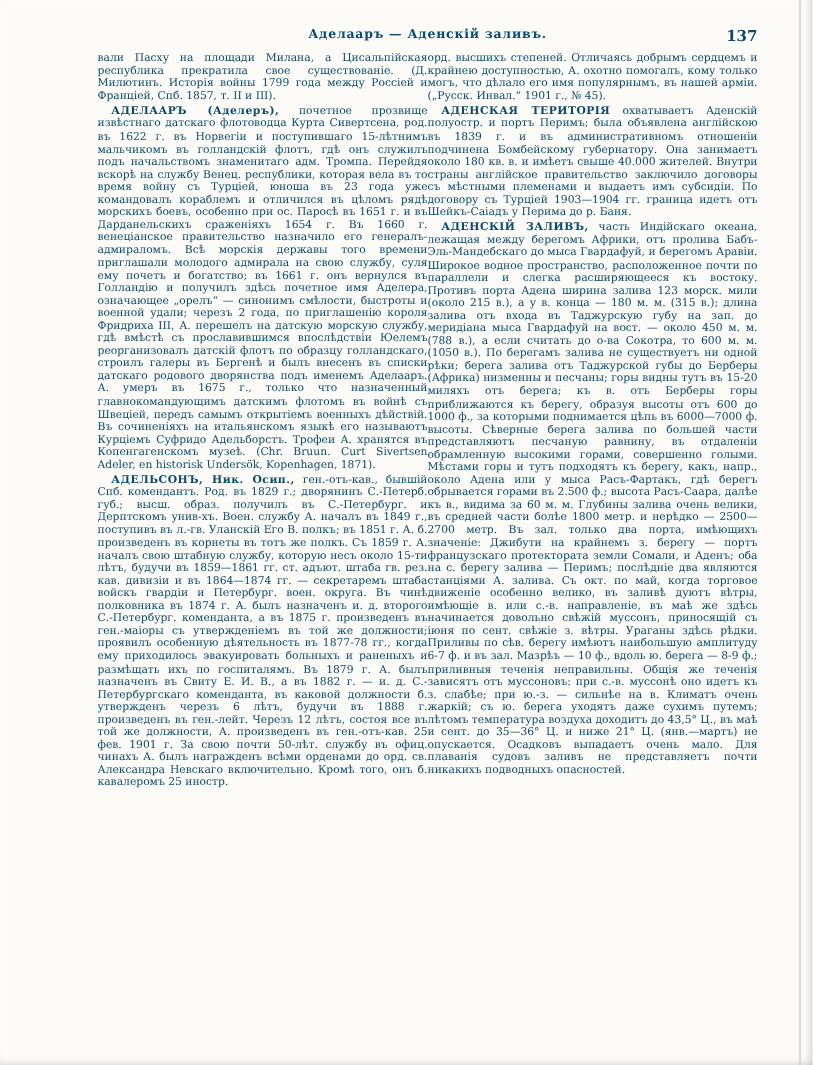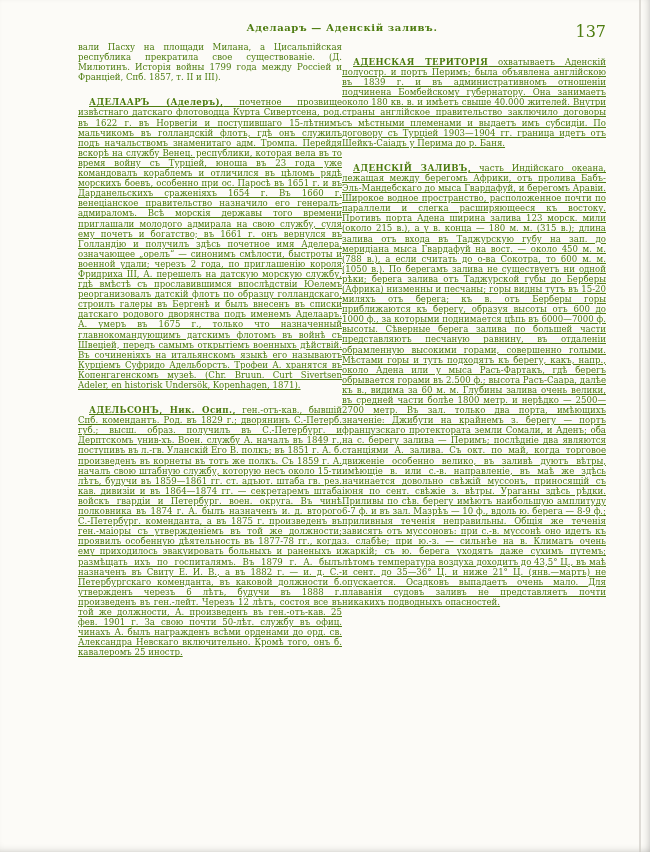--- a/index.html
+++ b/index.html
@@ -7,21 +7,21 @@
     padding: 0;
     background: #ffffff;
   }
   .page {
     position: relative;
     width: 650px;
     height: 852px;
     background: #fcfbf7;
     overflow: hidden;
     font-family: "DejaVu Serif", serif;
-    color: #4d7c0f;
+    color: #0c4a6e;
     box-shadow: inset -6px 0 8px -6px rgba(0,0,0,.25), inset 0 -6px 8px -6px rgba(0,0,0,.18);
   }
   .edge-line-right {
     position: absolute;
     top: 0; bottom: 0;
     right: 9px;
     width: 2px;
     background: #c9c6c0;
     opacity: .6;
   }
@@ -37,22 +37,22 @@
     left: 0; right: 0;
     text-align: center;
     font-weight: bold;
     font-size: 10px;
     letter-spacing: .6px;
   }
   .page-number {
     position: absolute;
     right: 0;
     top: 0;
-    font-size: 16px;
-    font-weight: normal;
+    font-size: 12px;
+    font-weight: bold;
   }
   .content {
     position: absolute;
     top: 42px;
     left: 78px;
     right: 44px;
     bottom: 14px;
     display: flex;
   }
   .column {
@@ -61,23 +61,22 @@
     text-align: justify;
     font-size: 8.6px;
     line-height: 10.1px;
     hyphens: auto;
     word-break: normal;
   }
   .column p {
     margin: 0;
   }
   .column p.entry {
-    margin-top: 15px;
+    margin-top: 2px;
     text-indent: 11px;
-    text-decoration: underline;
   }
   .headword {
     font-weight: bold;
     letter-spacing: .4px;
   }
 </style>
 </head>
 <body>
 
 <div class="page">
@@ -96,20 +95,23 @@
       </p>
       <p class="entry">
         <span class="headword">АДЕЛААРЪ (Аделеръ),</span><span> почетное прозвище извѣстнаго датскаго флотоводца Курта Сивертсена, род. въ 1622 г. въ Норвегіи и поступившаго 15-лѣтнимъ мальчикомъ въ голландскій флотъ, гдѣ онъ служилъ подъ начальствомъ знаменитаго адм. Тромпа. Перейдя вскорѣ на службу Венец. республики, которая вела въ то время войну съ Турціей, юноша въ 23 года уже командовалъ кораблемъ и отличился въ цѣломъ рядѣ морскихъ боевъ, особенно при ос. Паросѣ въ 1651 г. и въ Дарданельскихъ сраженіяхъ 1654 г. Въ 1660 г. венеціанское правительство назначило его генералъ-адмираломъ. Всѣ морскія державы того времени приглашали молодого адмирала на свою службу, суля ему почетъ и богатство; въ 1661 г. онъ вернулся въ Голландію и получилъ здѣсь почетное имя Аделера, означающее „орелъ“ — синонимъ смѣлости, быстроты и военной удали; черезъ 2 года, по приглашенію короля Фридриха III, А. перешелъ на датскую морскую службу, гдѣ вмѣстѣ съ прославившимся впослѣдствіи Юелемъ реорганизовалъ датскій флотъ по образцу голландскаго, строилъ галеры въ Бергенѣ и былъ внесенъ въ списки датскаго родового дворянства подъ именемъ Аделааръ. А. умеръ въ 1675 г., только что назначенный главнокомандующимъ датскимъ флотомъ въ войнѣ съ Швеціей, передъ самымъ открытіемъ военныхъ дѣйствій. Въ сочиненіяхъ на итальянскомъ языкѣ его называютъ Курціемъ Суфридо Адельборстъ. Трофеи А. хранятся въ Копенгагенскомъ музеѣ. (Chr. Bruun. Curt Sivertsen Adeler, en historisk Undersök, Kopenhagen, 1871).</span>
       </p>
       <p class="entry">
         <span class="headword">АДЕЛЬСОНЪ, Ник. Осип.,</span><span> ген.-отъ-кав., бывшій Спб. комендантъ. Род. въ 1829 г.; дворянинъ С.-Петерб. губ.; высш. образ. получилъ въ С.-Петербург. и Дерптскомъ унив-хъ. Воен. службу А. началъ въ 1849 г., поступивъ въ л.-гв. Уланскій Его В. полкъ; въ 1851 г. А. б. произведенъ въ корнеты въ тотъ же полкъ. Съ 1859 г. А. началъ свою штабную службу, которую несъ около 15-ти лѣтъ, будучи въ 1859—1861 гг. ст. адъют. штаба гв. рез. кав. дивизіи и въ 1864—1874 гг. — секретаремъ штаба войскъ гвардіи и Петербург. воен. округа. Въ чинѣ полковника въ 1874 г. А. былъ назначенъ и. д. второго С.-Петербург. коменданта, а въ 1875 г. произведенъ въ ген.-маіоры съ утвержденіемъ въ той же должности; проявилъ особенную дѣятельность въ 1877-78 гг., когда ему приходилось эвакуировать больныхъ и раненыхъ и размѣщать ихъ по госпиталямъ. Въ 1879 г. А. былъ назначенъ въ Свиту Е. И. В., а въ 1882 г. — и. д. С.-Петербургскаго коменданта, въ каковой должности б. утвержденъ черезъ 6 лѣтъ, будучи въ 1888 г. произведенъ въ ген.-лейт. Черезъ 12 лѣтъ, состоя все въ той же должности, А. произведенъ въ ген.-отъ-кав. 25 фев. 1901 г. За свою почти 50-лѣт. службу въ офиц. чинахъ А. былъ награжденъ всѣми орденами до орд. св. Александра Невскаго включительно. Кромѣ того, онъ б. кавалеромъ 25 иностр.</span>
       </p>
     </div>
 
     <div class="column">
+      <p>
+        <span>орд. высшихъ степеней. Отличаясь добрымъ сердцемъ и крайнею доступностью, А. охотно помогалъ, кому только могъ, что дѣлало его имя популярнымъ, въ нашей арміи. („Русск. Инвал.“ 1901 г., № 45).</span>
+      </p>
       <p class="entry">
         <span class="headword">АДЕНСКАЯ ТЕРИТОРІЯ</span><span> охватываетъ Аденскій полуостр. и портъ Перимъ; была объявлена англійскою въ 1839 г. и въ административномъ отношеніи подчинена Бомбейскому губернатору. Она занимаетъ около 180 кв. в. и имѣетъ свыше 40.000 жителей. Внутри страны англійское правительство заключило договоры съ мѣстными племенами и выдаетъ имъ субсидіи. По договору съ Турціей 1903—1904 гг. граница идетъ отъ Шейкъ-Саіадъ у Перима до р. Баня.</span>
       </p>
       <p class="entry">
         <span class="headword">АДЕНСКІЙ ЗАЛИВЪ,</span><span> часть Индійскаго океана, лежащая между берегомъ Африки, отъ пролива Бабъ-Эль-Мандебскаго до мыса Гвардафуй, и берегомъ Аравіи. Широкое водное пространство, расположенное почти по параллели и слегка расширяющееся къ востоку. Противъ порта Адена ширина залива 123 морск. мили (около 215 в.), а у в. конца — 180 м. м. (315 в.); длина залива отъ входа въ Таджурскую губу на зап. до меридіана мыса Гвардафуй на вост. — около 450 м. м. (788 в.), а если считать до о-ва Сокотра, то 600 м. м. (1050 в.). По берегамъ залива не существуетъ ни одной рѣки; берега залива отъ Таджурской губы до Берберы (Африка) низменны и песчаны; горы видны тутъ въ 15-20 миляхъ отъ берега; къ в. отъ Берберы горы приближаются къ берегу, образуя высоты отъ 600 до 1000 ф., за которыми поднимается цѣпь въ 6000—7000 ф. высоты. Сѣверные берега залива по большей части представляютъ песчаную равнину, въ отдаленіи обрамленную высокими горами, совершенно голыми. Мѣстами горы и тутъ подходятъ къ берегу, какъ, напр., около Адена или у мыса Расъ-Фартакъ, гдѣ берегъ обрывается горами въ 2.500 ф.; высота Расъ-Саара, далѣе къ в., видима за 60 м. м. Глубины залива очень велики, въ средней части болѣе 1800 метр. и нерѣдко — 2500—2700 метр. Въ зал. только два порта, имѣющихъ значеніе: Джибути на крайнемъ з. берегу — портъ французскаго протектората земли Сомали, и Аденъ; оба на с. берегу залива — Перимъ; послѣдніе два являются станціями А. залива. Съ окт. по май, когда торговое движеніе особенно велико, въ заливѣ дуютъ вѣтры, имѣющіе в. или с.-в. направленіе, въ маѣ же здѣсь начинается довольно свѣжій муссонъ, приносящій съ іюня по сент. свѣжіе з. вѣтры. Ураганы здѣсь рѣдки. Приливы по сѣв. берегу имѣютъ наибольшую амплитуду 6-7 ф. и въ зал. Мазрѣъ — 10 ф., вдоль ю. берега — 8-9 ф.; приливныя теченія неправильны. Общія же теченія зависятъ отъ муссоновъ: при с.-в. муссонѣ оно идетъ къ з. слабѣе; при ю.-з. — сильнѣе на в. Климатъ очень жаркій; съ ю. берега уходятъ даже сухимъ путемъ; лѣтомъ температура воздуха доходитъ до 43,5° Ц., въ маѣ и сент. до 35—36° Ц. и ниже 21° Ц. (янв.—мартъ) не опускается. Осадковъ выпадаетъ очень мало. Для плаванія судовъ заливъ не представляетъ почти никакихъ подводныхъ опасностей.</span>
       </p>
     </div>
 
   </div>
 </div>

